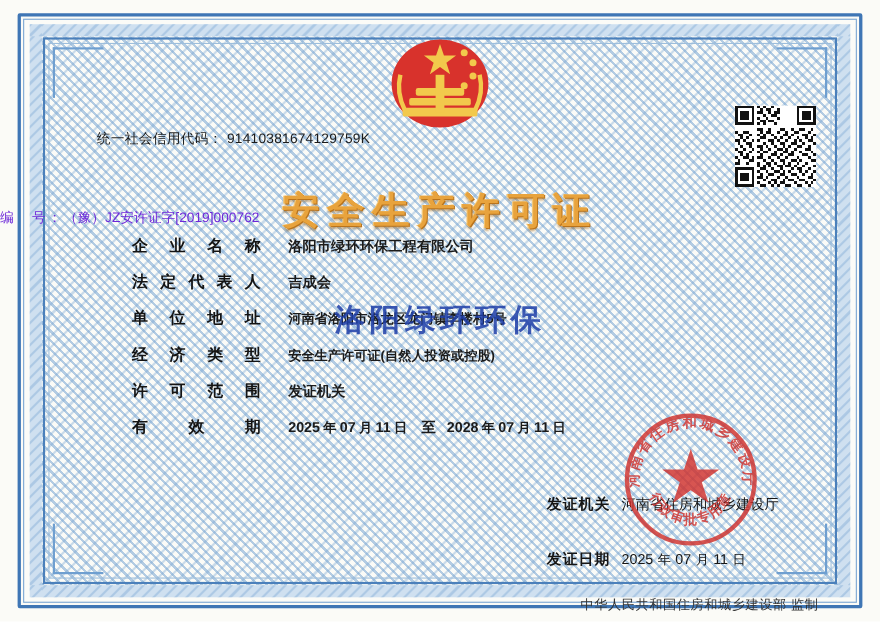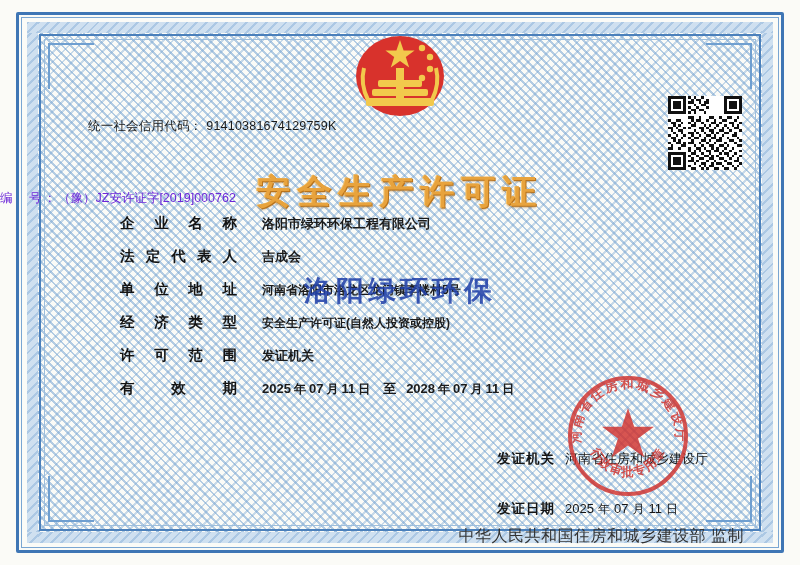--- a/index.html
+++ b/index.html
@@ -236,22 +236,22 @@
     height: 136px;
     z-index: 9;
     opacity: .82;
     pointer-events: none;
   }
 
   
   .footer {
     position: absolute;
     right: 56px;
-    bottom: 18px;
-    font-size: 16px;
+    bottom: 6px;
+    font-size: 12px;
     color: #333;
     letter-spacing: .5px;
     z-index: 4;
   }
 </style>
 </head>
 <body>
 
 <div class="cert">
 

